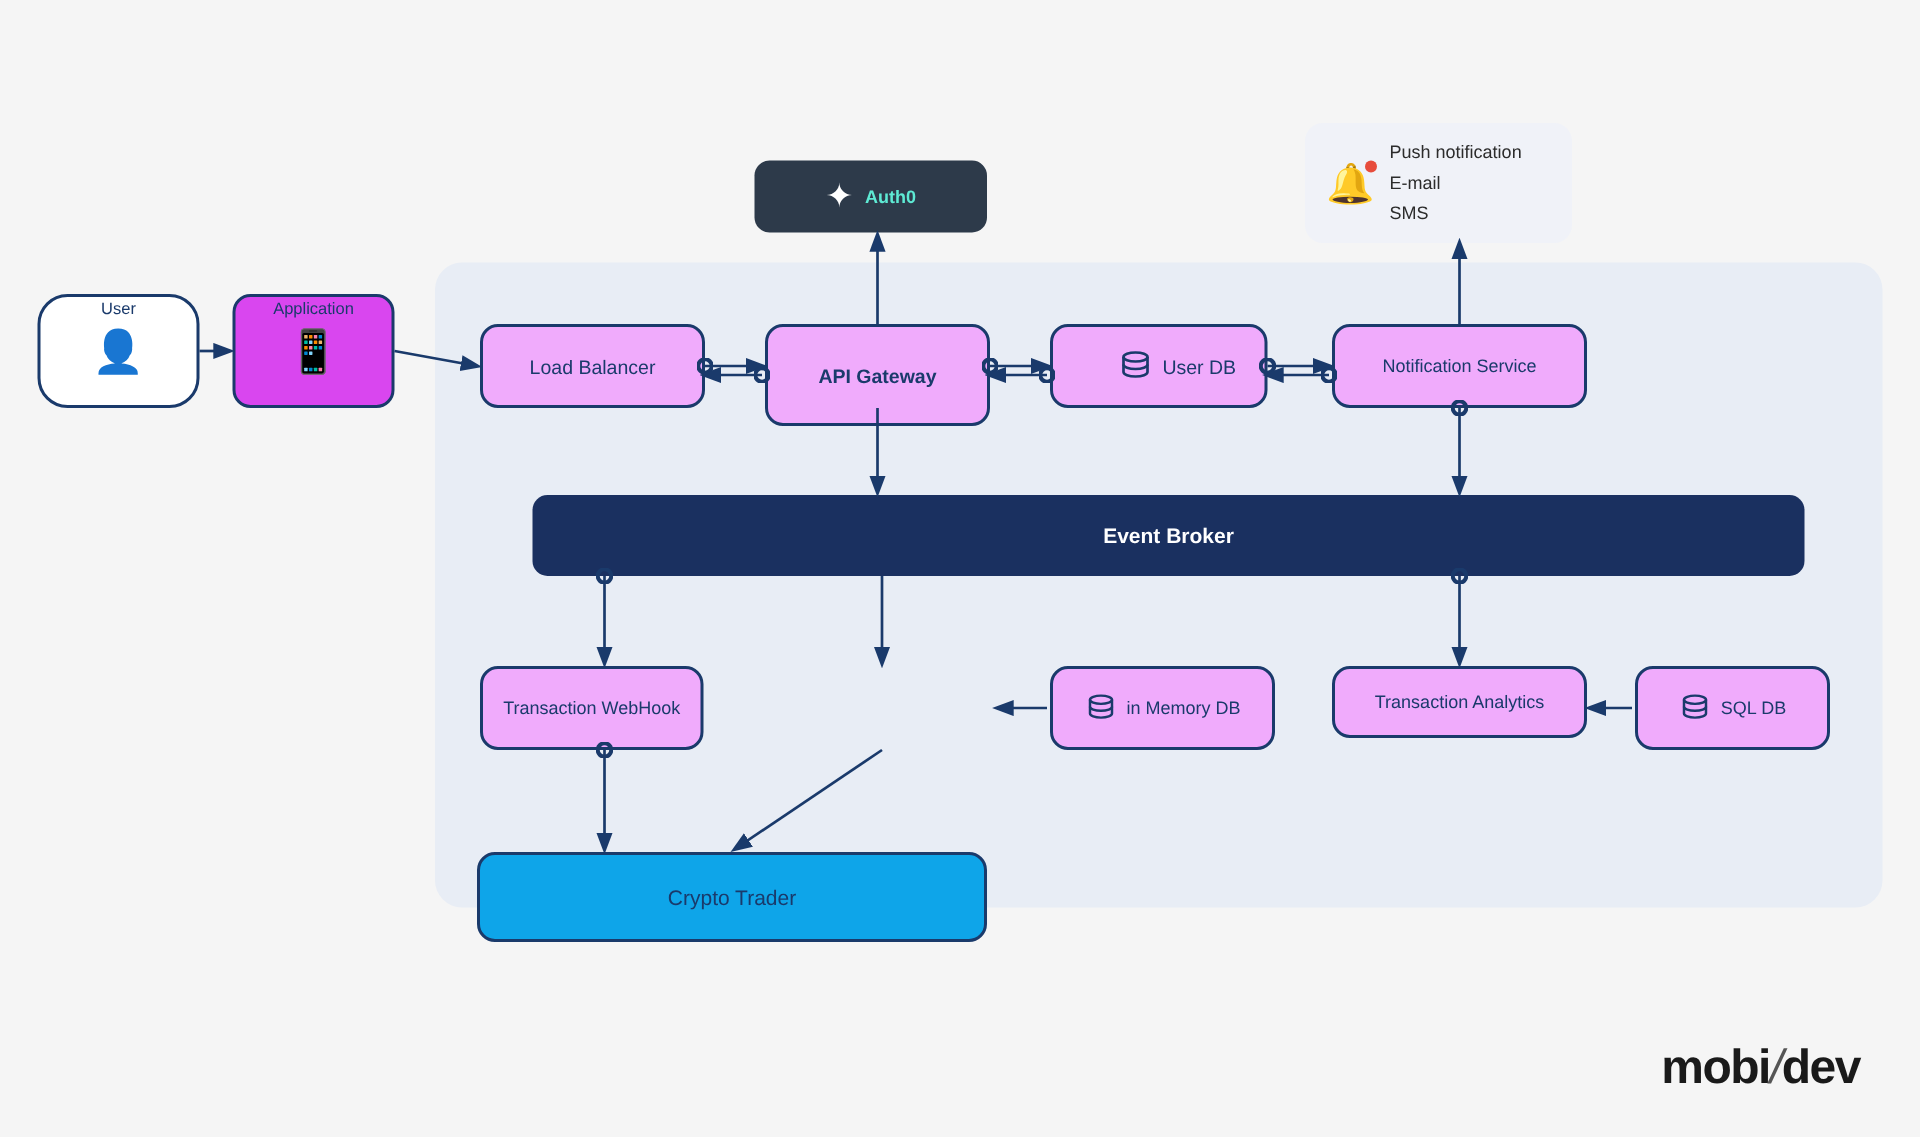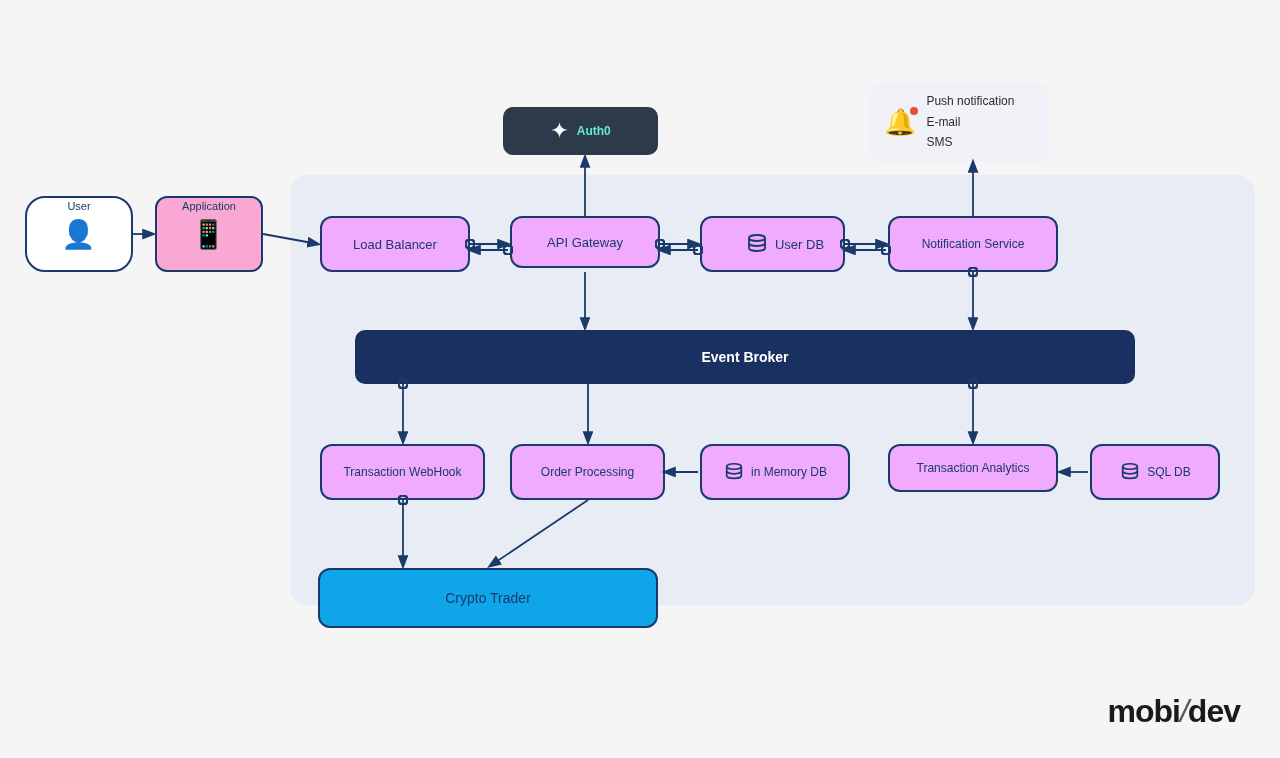--- a/index.html
+++ b/index.html
@@ -73,21 +73,21 @@
 
     
     .app-node {
       position: absolute;
       top: 196px;
       left: 155px;
       width: 108px;
       height: 76px;
       border: 2px solid #1a3a6b;
       border-radius: 12px;
-      background: #f9a8d4;
+      background: #d946ef;
       display: flex;
       align-items: center;
       justify-content: center;
     }
 
     
     .auth0-node {
       position: absolute;
       top: 107px;
       left: 503px;
@@ -124,21 +124,22 @@
       width: 150px;
       height: 56px;
     }
 
     
     .apigw-node {
       position: absolute;
       top: 216px;
       left: 510px;
       width: 150px;
-      height: 52px;
+      height: 68px;
+      font-weight: bold;
     }
 
     
     .userdb-node {
       position: absolute;
       top: 216px;
       left: 700px;
       width: 145px;
       height: 56px;
     }
@@ -150,39 +151,39 @@
       left: 888px;
       width: 170px;
       height: 56px;
     }
 
     
     .eb-node {
       position: absolute;
       top: 330px;
       left: 355px;
-      width: 780px;
+      width: 848px;
       height: 54px;
       background: #1a3060;
       border-radius: 10px;
       border: none;
       color: white;
       display: flex;
       align-items: center;
       justify-content: center;
       font-size: 14px;
       font-weight: 600;
     }
 
     
     .twh-node {
       position: absolute;
       top: 444px;
       left: 320px;
-      width: 165px;
+      width: 149px;
       height: 56px;
     }
 
     
     .op-node {
       position: absolute;
       top: 444px;
       left: 510px;
       width: 155px;
       height: 56px;
@@ -324,23 +325,20 @@
   </div>
 
   <div class="eb-node">
     <span>Event Broker</span>
   </div>
 
   <div class="node twh-node">
     <span style="font-size:12px;">Transaction WebHook</span>
   </div>
 
-  <div class="node op-node">
-    <span style="font-size:12px;">Order Processing</span>
-  </div>
 
   <div class="node imdb-node" style="gap:6px;">
     <svg width="22" height="22" viewBox="0 0 24 24">
       <ellipse cx="12" cy="6" rx="8" ry="3" fill="none" stroke="#1a3a6b" stroke-width="1.8"></ellipse>
       <path d="M4 6v5c0 1.66 3.58 3 8 3s8-1.34 8-3V6" fill="none" stroke="#1a3a6b" stroke-width="1.8"></path>
       <path d="M4 11v5c0 1.66 3.58 3 8 3s8-1.34 8-3v-5" fill="none" stroke="#1a3a6b" stroke-width="1.8"></path>
     </svg>
     <span style="font-size:12px;">in Memory DB</span>
   </div>
 

